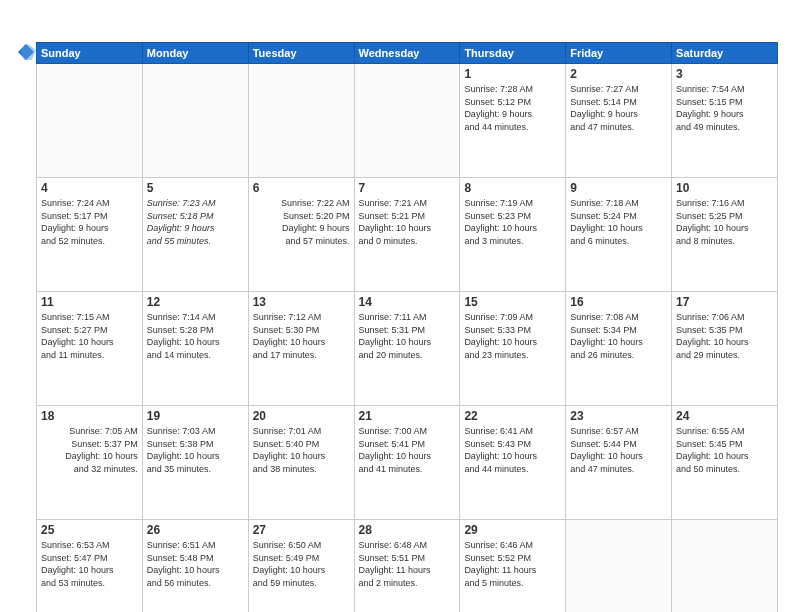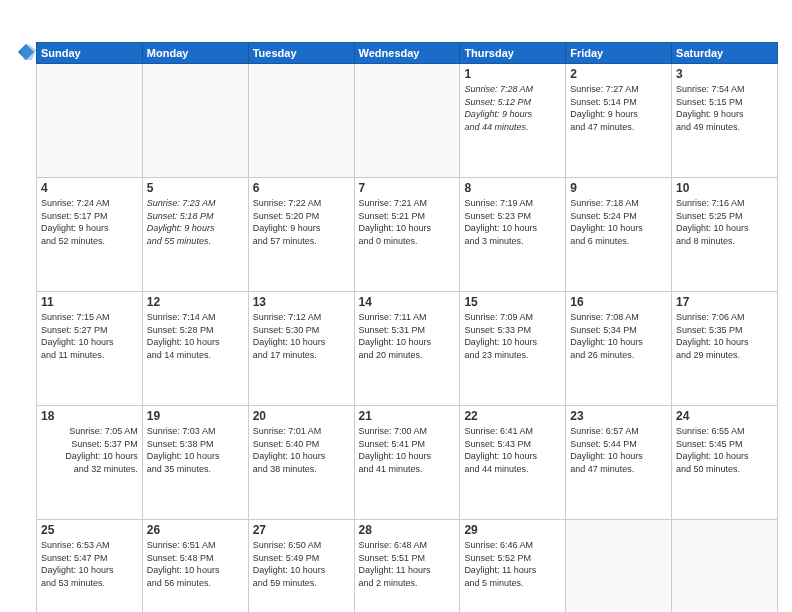--- a/index.html
+++ b/index.html
@@ -138,21 +138,21 @@
         </tr>
     </thead>
     <tbody id="calendar-body">
     <tr>
           <td class="empty-cell"></td>
           <td class="empty-cell"></td>
           <td class="empty-cell"></td>
           <td class="empty-cell"></td>
           <td>
             <span class="day-number">1</span>
-            <div class="day-info" style="white-space: pre-line; font-style: italic;">Sunrise: 7:28 AM
+            <div class="day-info" style="white-space: pre-line;">Sunrise: 7:28 AM
 Sunset: 5:12 PM
 Daylight: 9 hours
 and 44 minutes.</div>
           </td>
           <td>
             <span class="day-number">2</span>
             <div class="day-info" style="white-space: pre-line;">Sunrise: 7:27 AM
 Sunset: 5:14 PM
 Daylight: 9 hours
 and 47 minutes.</div>
@@ -175,21 +175,21 @@
           </td>
           <td>
             <span class="day-number">5</span>
             <div class="day-info" style="white-space: pre-line; font-style: italic;">Sunrise: 7:23 AM
 Sunset: 5:18 PM
 Daylight: 9 hours
 and 55 minutes.</div>
           </td>
           <td>
             <span class="day-number">6</span>
-            <div class="day-info" style="white-space: pre-line;">Sunrise: 7:22 AM
+            <div class="day-info" style="white-space: pre-line; text-align: right;">Sunrise: 7:22 AM
 Sunset: 5:20 PM
 Daylight: 9 hours
 and 57 minutes.</div>
           </td>
           <td>
             <span class="day-number">7</span>
             <div class="day-info" style="white-space: pre-line;">Sunrise: 7:21 AM
 Sunset: 5:21 PM
 Daylight: 10 hours
 and 0 minutes.</div>

